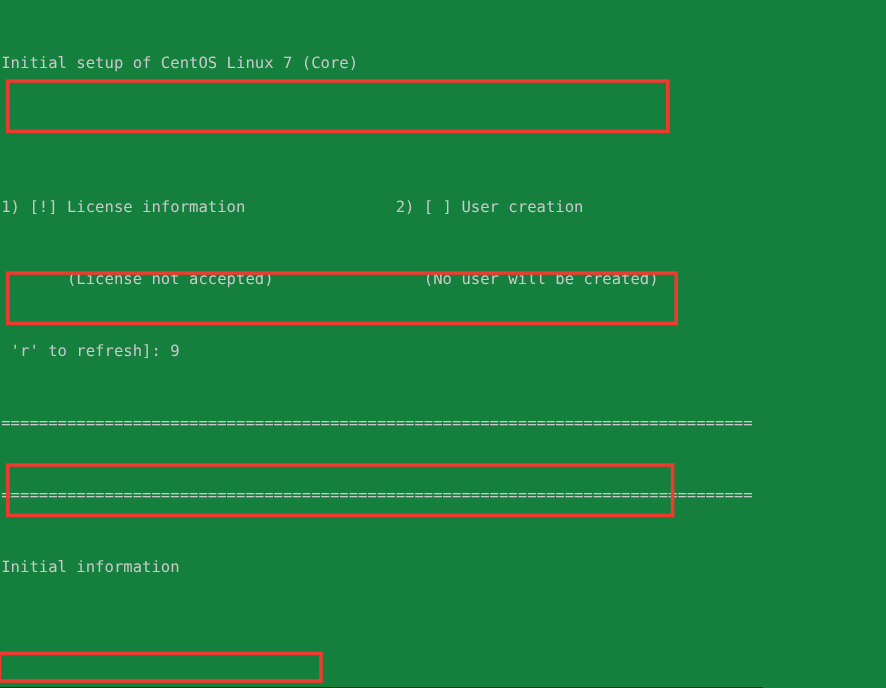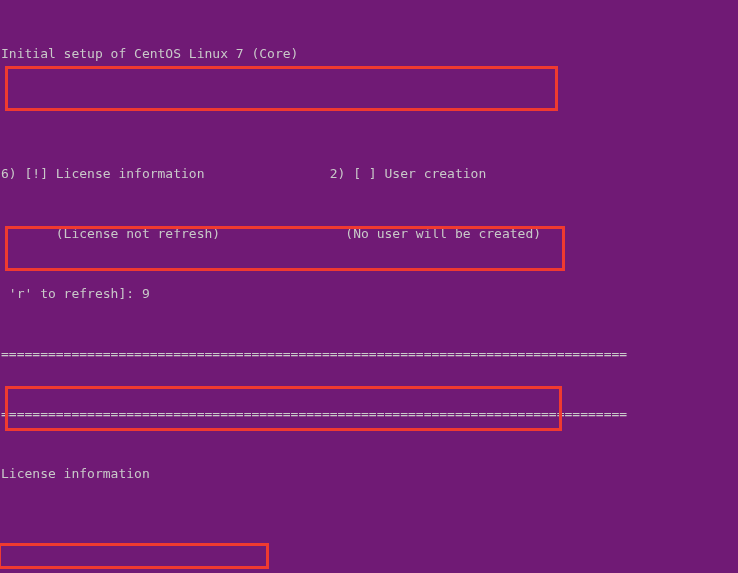--- a/index.html
+++ b/index.html
@@ -11,21 +11,21 @@
   body {
     width: 738px;
     height: 573px;
     overflow: hidden;
     font-family: "DejaVu Sans Mono", "Liberation Mono", monospace;
   }
   #terminal {
     position: relative;
     width: 738px;
     height: 573px;
-    background: #701a75;
+    background: #15803d;
     color: #c9c9c9;
     font-family: "DejaVu Sans Mono", "Liberation Mono", monospace;
     font-size: 13px;
     line-height: 20px;
     letter-spacing: 0px;
   }
   .screen {
     position: absolute;
     left: 0;
     top: 0;
@@ -59,26 +59,26 @@
   .hl-4 { left: -2px; top: 543px; width: 271px; height: 26px; }
 </style>
 </head>
 <body>
 
 <div id="terminal">
 
   <div class="screen">
     <span class="row">Initial setup of CentOS Linux 7 (Core)</span>
     <span class="row"></span>
-    <span class="row">6) [!] License information                2) [ ] User creation</span>
-    <span class="row">       (License not refresh)                (No user will be created)</span>
+    <span class="row">1) [!] License information                2) [ ] User creation</span>
+    <span class="row">       (License not accepted)                (No user will be created)</span>
     <span class="row"> 'r' to refresh]: 9</span>
     <span class="row">================================================================================</span>
     <span class="row">================================================================================</span>
-    <span class="row">License information</span>
+    <span class="row">Initial information</span>
     
     
     
     
     
     
     
     
     
     

